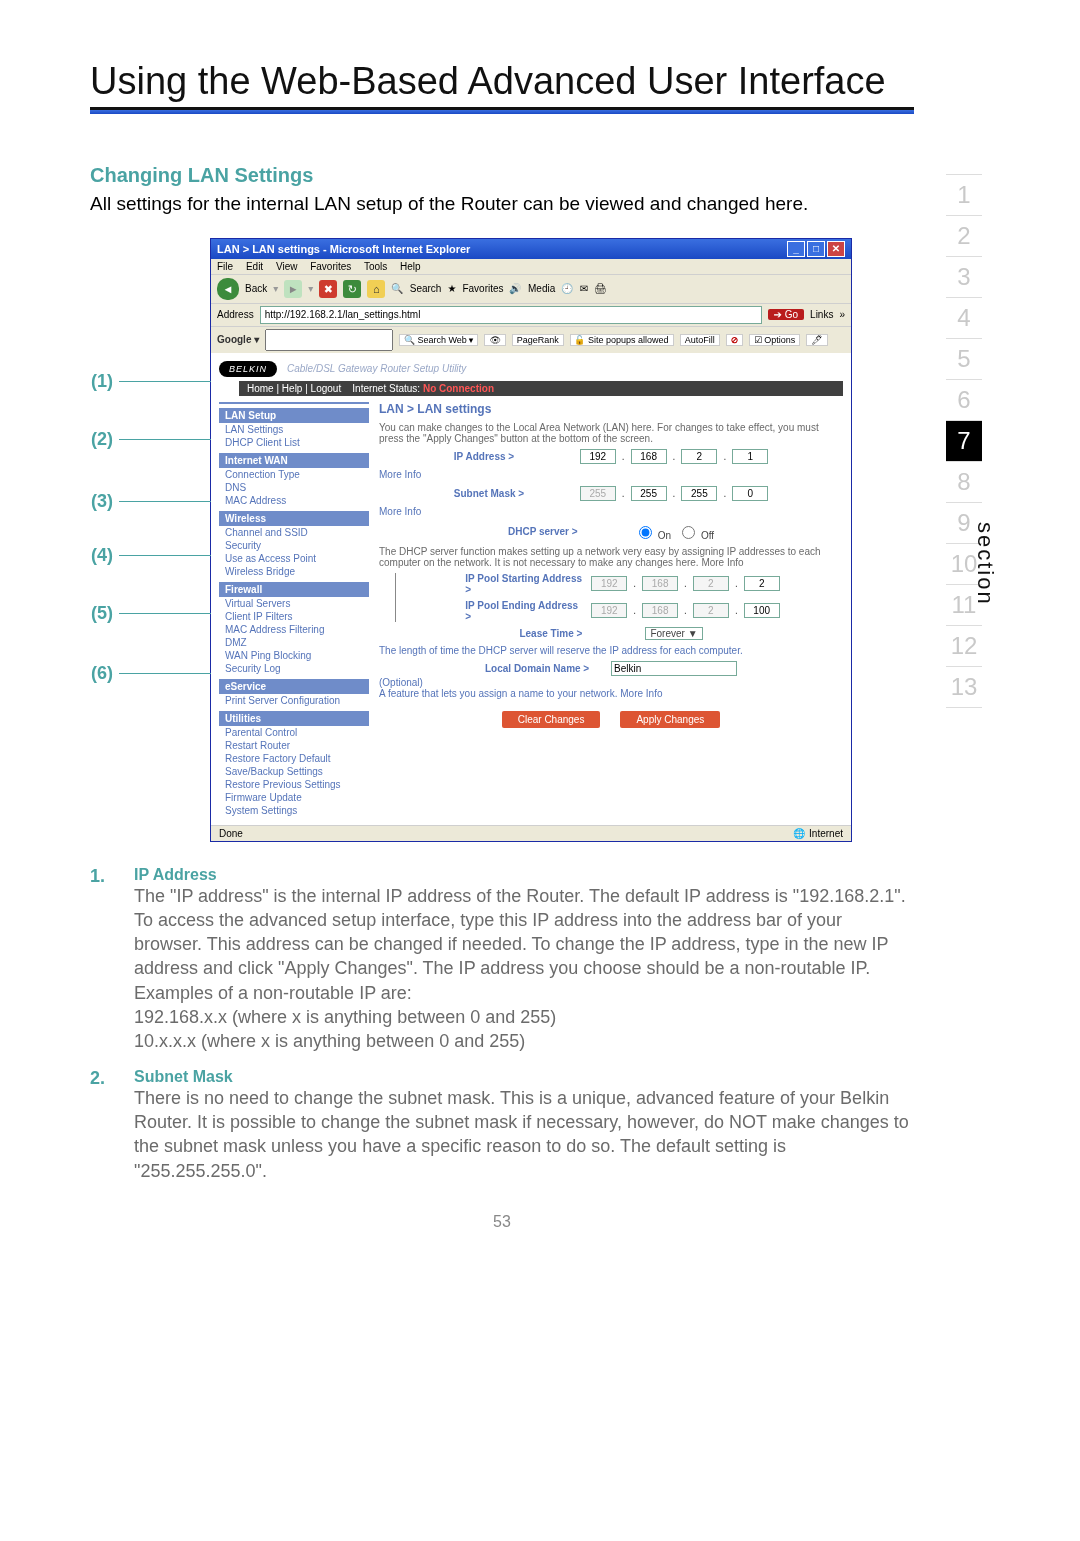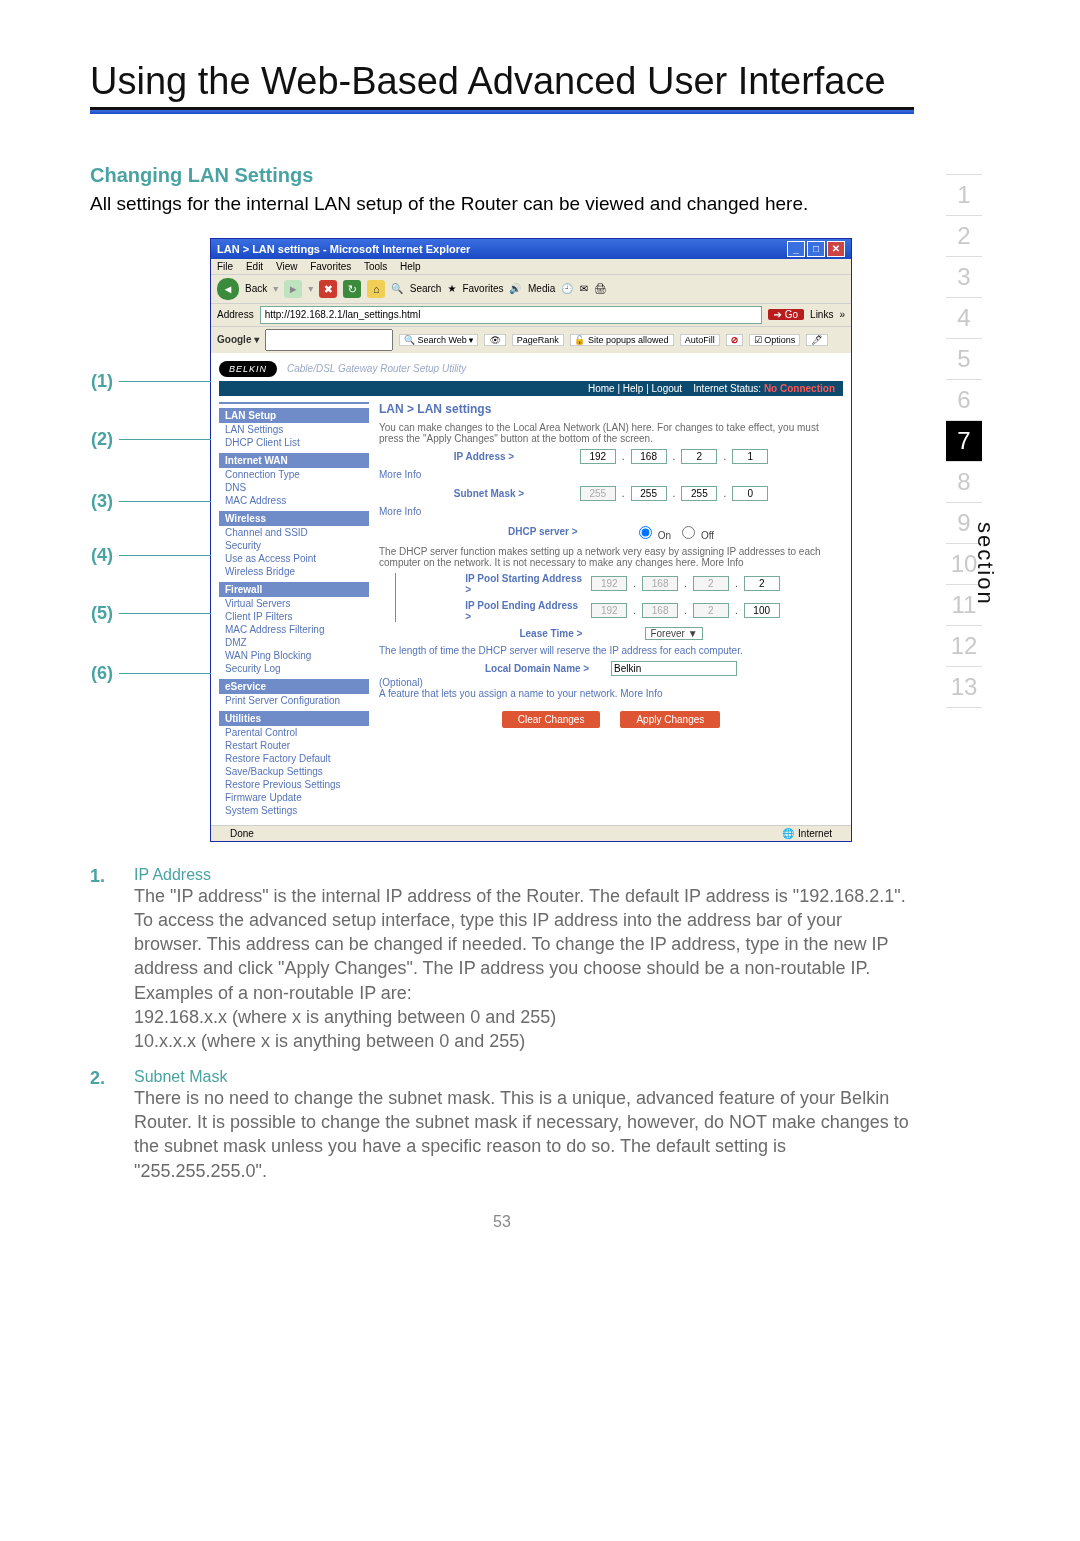--- a/index.html
+++ b/index.html
@@ -39,21 +39,21 @@
     line-height: 1.4;
     margin: 0 0 20px 0;
     max-width: 760px;
   }
   .bodytext {
     font-size: 18px;
     color: #6b6b6b;
     line-height: 1.35;
   }
   .section-title {
-    font-weight: normal;
+    font-weight: bold;
     color: #4aa3a3;
   }
   ol.numbered {
     list-style: none;
     padding: 0;
     margin: 0;
     max-width: 820px;
   }
   ol.numbered li {
     display: flex;
@@ -164,22 +164,22 @@
   }
   .belkin-bar {
     display:flex; align-items:center; gap:10px; margin-bottom:4px;
   }
   .belkin-logo {
     background:#000;color:#fff;font-size:9px;padding:3px 10px;border-radius:8px;
     letter-spacing:1px;font-style:italic;
   }
   .belkin-tag { color:#9aa8c7; font-size:10px; font-style:italic; }
   .status-strip {
-    display:block; text-align:right; background:#0c4a6e;color:#fff;
-    padding:2px 8px; font-size:10px; margin-bottom:6px;
+    display:block; background:#404040;color:#fff;
+    padding:2px 8px; font-size:10px; margin-bottom:6px;margin-left:20px;
   }
   .status-strip .istat { color:#f55; font-weight:bold; }
 
   .lnav {
     width:150px; font-size:10px;
     border-top: 2px solid #6f8cc9;
   }
   .lnav .cat { background:#6f8cc9;color:#fff;padding:2px 6px;font-weight:bold;margin-top:4px; }
   .lnav .link { color:#5574b9; padding:1px 6px; }
   .body-col { flex:1; font-size:10px; color:#444;}
@@ -191,21 +191,21 @@
   .moreinfo { color:#5574b9; margin:0 0 6px 0; }
   .explain { color:#6a6a6a; }
   .pool-block {
     border-left:1px solid #888; margin-left:16px; padding-left:6px; position:relative;
   }
   .dropdown { border:1px solid #7a9; font-size:10px; padding:0 4px; background:#fff; }
   .btnbar { display:flex; gap:20px; justify-content:center; margin:12px 0 4px; }
   .btnbar .rb {
     background:#d53; color:#fff; padding:3px 16px; font-size:10px; border-radius:2px;
   }
-  .statusbar { background:#ece9d8; padding:2px 19px; font-size:10px; display:flex; justify-content:space-between; border-top:1px solid #cfcfcf;}
+  .statusbar { background:#ece9d8; padding:2px 8px; font-size:10px; display:flex; justify-content:space-between; border-top:1px solid #cfcfcf;}
   .statusbar .inet::before{content:"🌐 ";}
 
   
   .callouts {
     position:absolute;
     left:-120px;
     top:0;
     height:100%;
     width:120px;
     font-size:18px;

